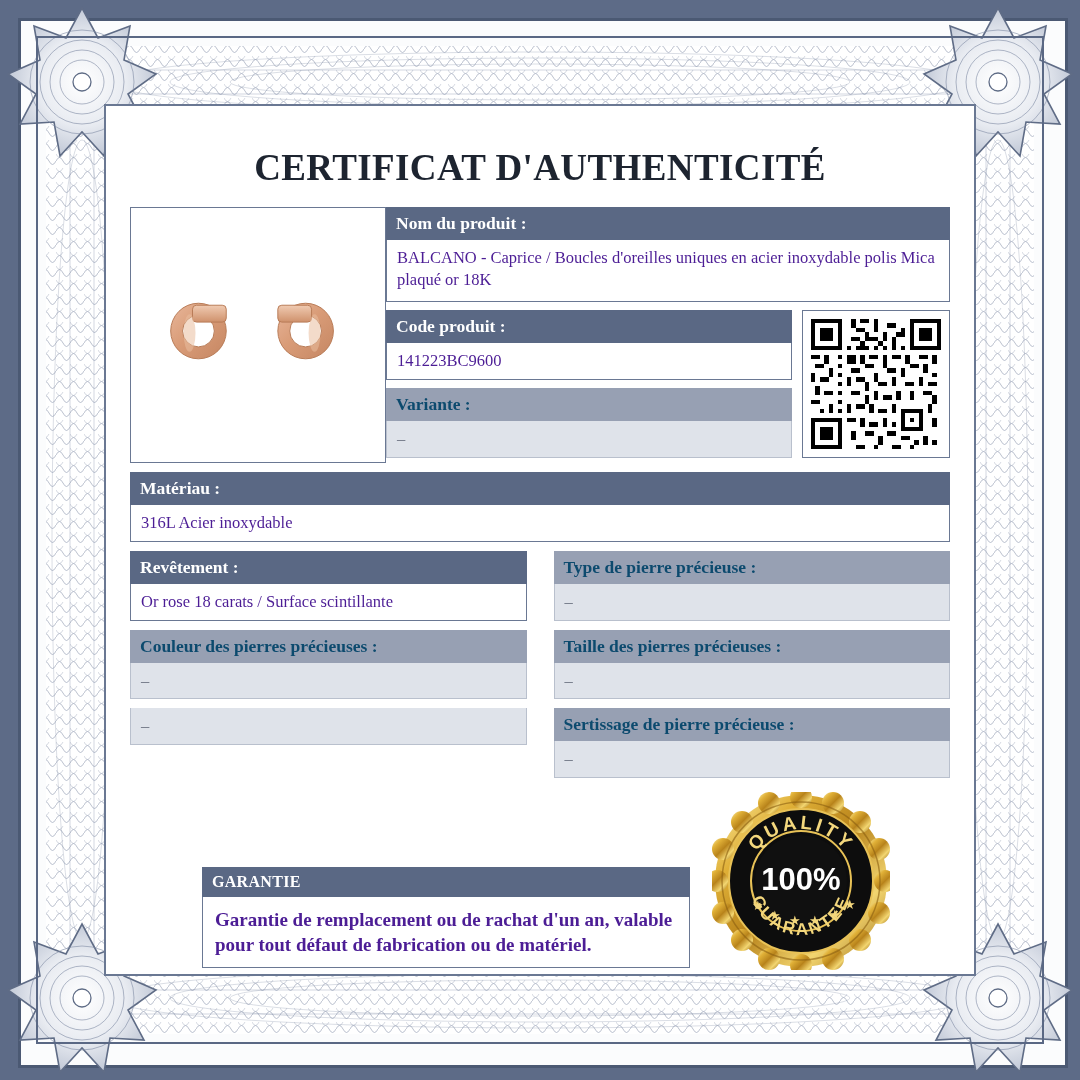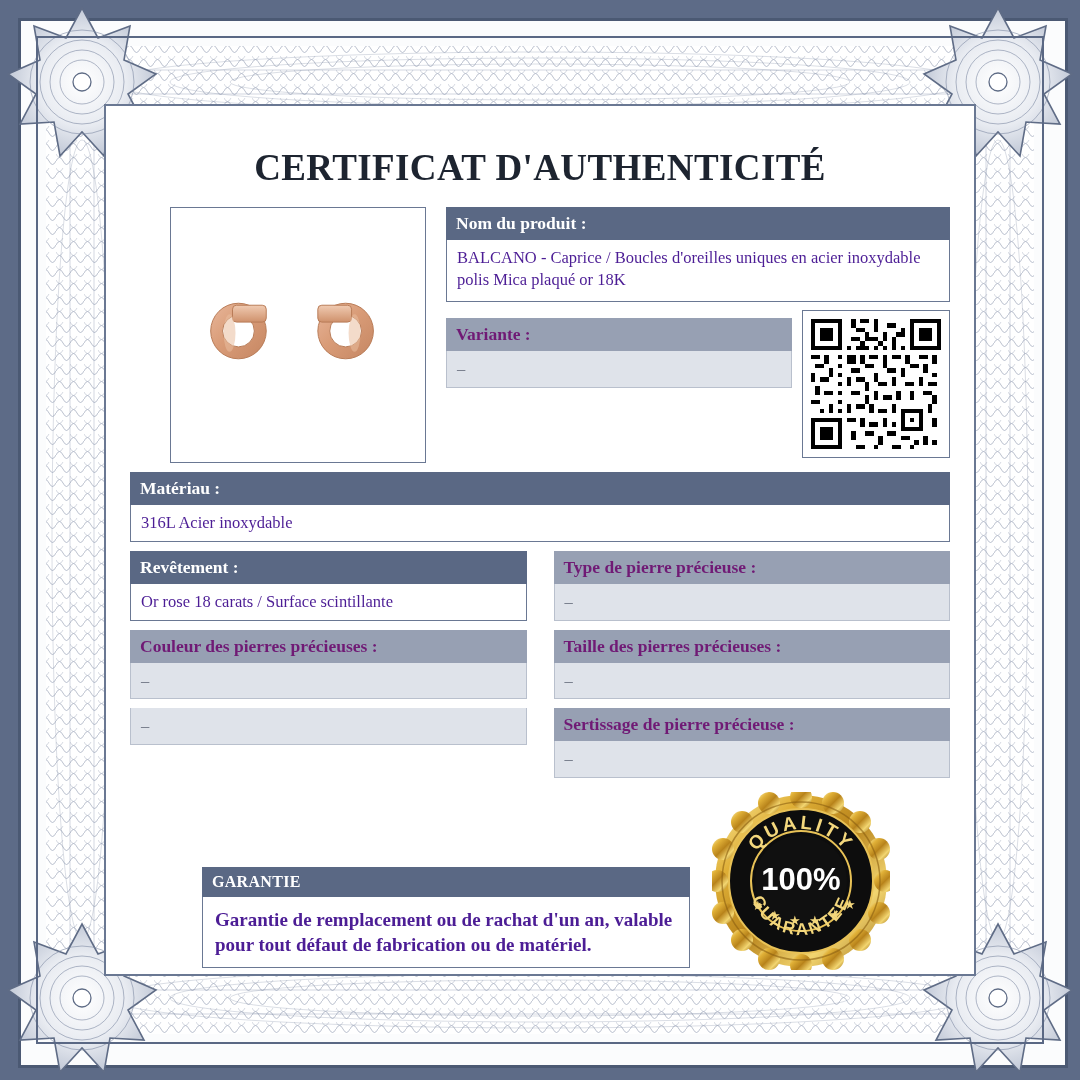--- a/index.html
+++ b/index.html
@@ -73,21 +73,21 @@
     background: #5a6884;
     color: #ffffff;
     font-size: 17.5px;
     font-weight: bold;
     padding: 6px 10px;
     box-sizing: border-box;
     font-family: "Liberation Serif", serif;
   }
   .label-bar.muted {
     background: #97a0b3;
-    color: #701a75;
+    color: #0c4a6e;
   }
   .value-box {
     background: #ffffff;
     border: 1px solid #6a7893;
     border-top: none;
     color: #4c1d95;
     font-size: 16.5px;
     padding: 7px 10px;
     box-sizing: border-box;
     line-height: 1.32;
@@ -96,22 +96,21 @@
   .value-box.empty {
     background: #dfe3ea;
     border: 1px solid #b9c0cd;
     border-top: none;
     color: #6a7180;
   }
 
   
   .top-section {
     display: flex;
-    gap: 20px;
-    margin-left: 40px;
+    gap: 0;
   }
   .product-photo {
     width: 254px;
     height: 254px;
     border: 1px solid #6a7893;
     background: #fff;
     position: relative;
     flex: 0 0 auto;
   }
   .top-right {
@@ -291,20 +290,24 @@
 
       <div class="top-right">
 
         <div class="name-block">
           <div class="label-bar">Nom du produit :</div>
           <div class="value-box" style="min-height:62px;">BALCANO - Caprice / Boucles d'oreilles uniques en acier inoxydable polis Mica plaqué or 18K</div>
         </div>
 
         <div class="code-qr">
           <div class="code-col">
+            <div>
+              <div class="label-bar">Code produit :</div>
+              <div class="value-box">141223BC9600</div>
+            </div>
             <div style="height:8px"></div>
             <div>
               <div class="label-bar muted">Variante :</div>
               <div class="value-box empty">–</div>
             </div>
           </div>
 
           <div class="qr-box">
             <svg viewBox="0 0 29 29" width="130" height="130" shape-rendering="crispEdges">
               <rect width="29" height="29" fill="#ffffff"></rect>

